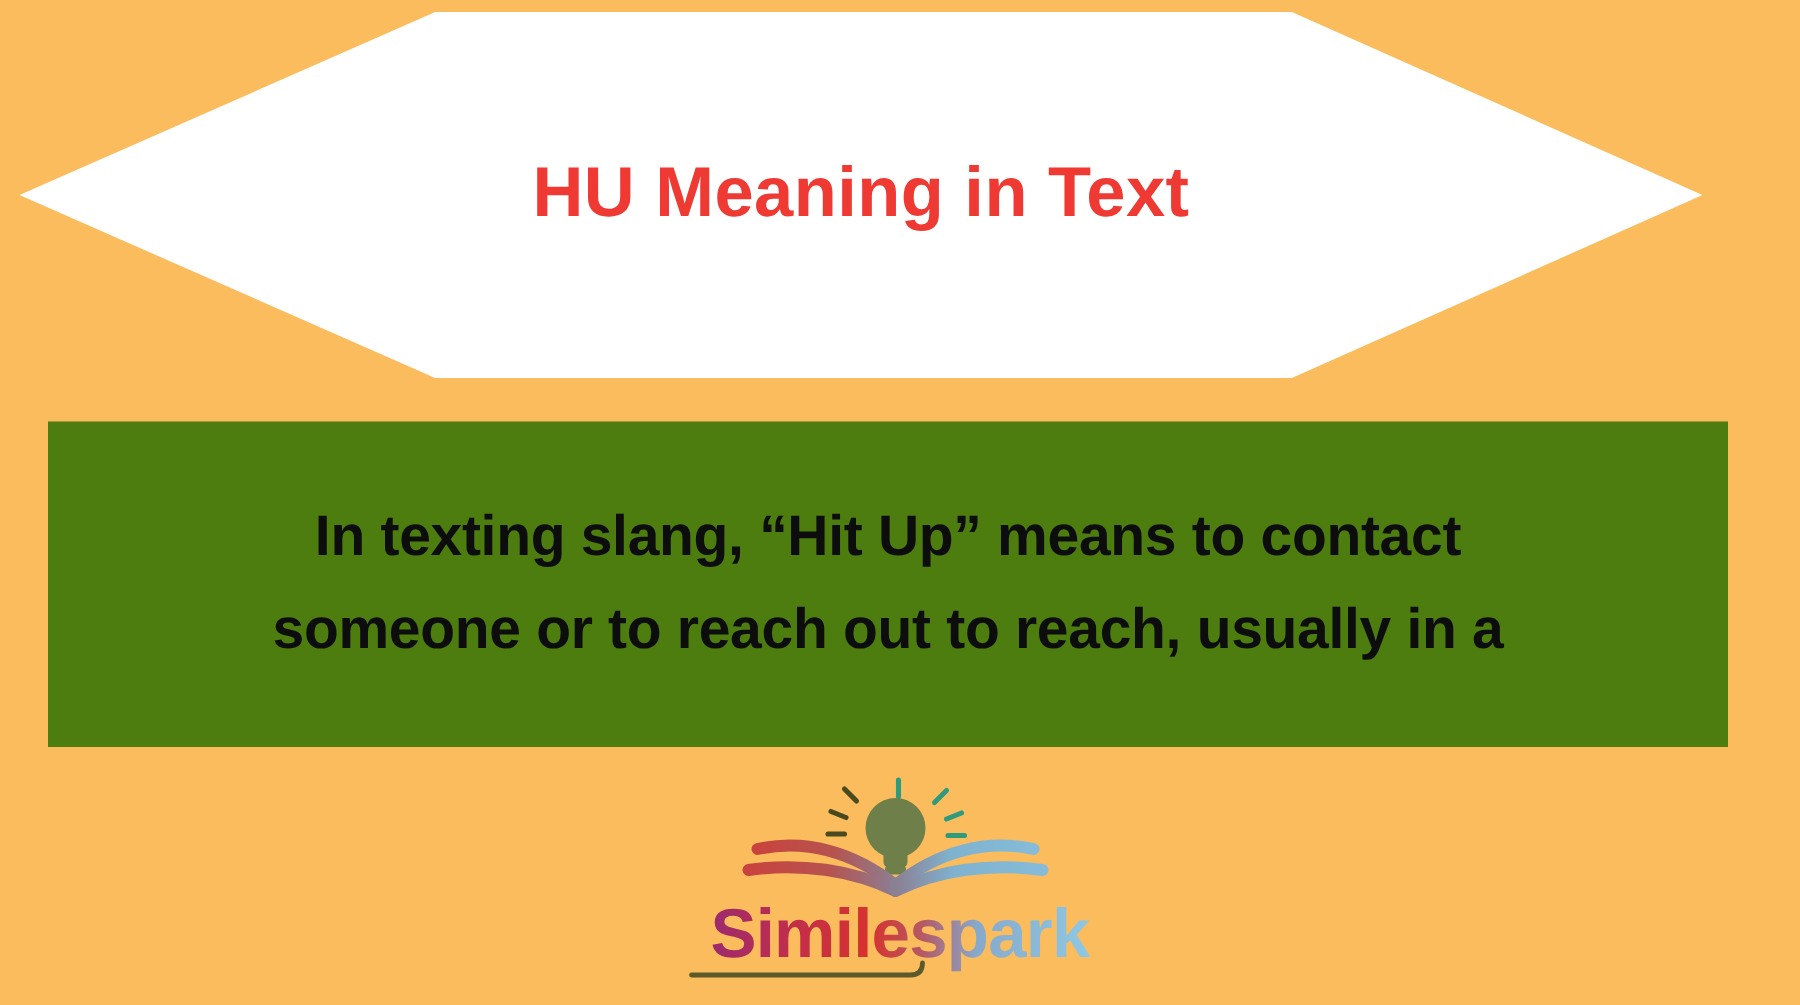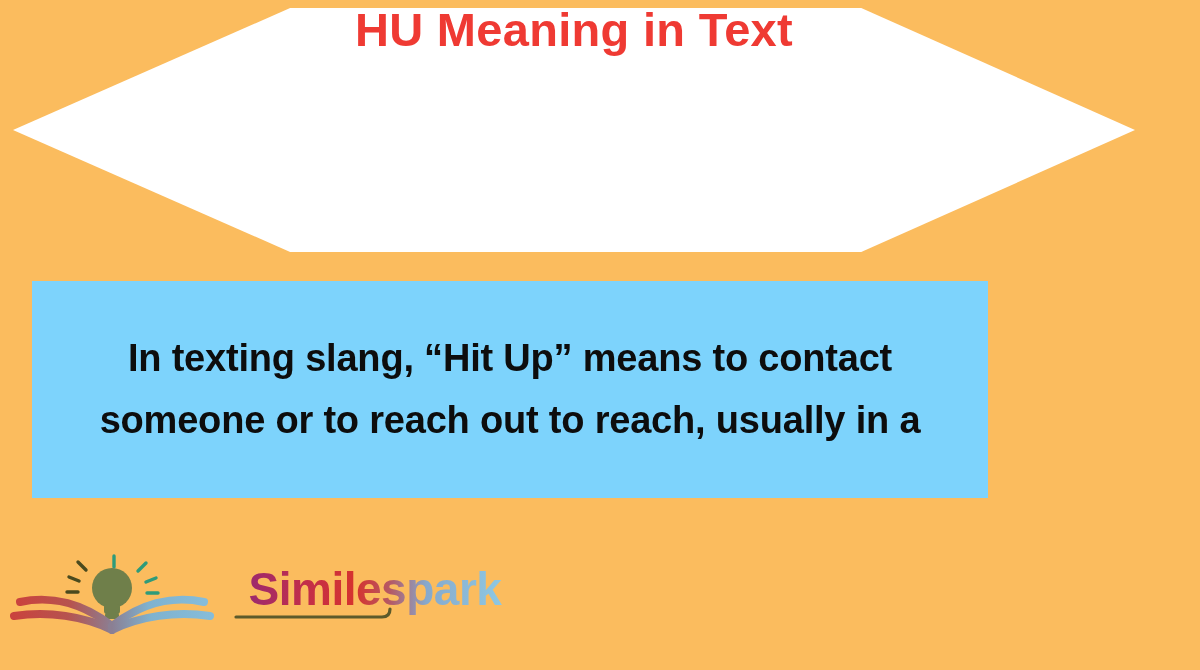--- a/index.html
+++ b/index.html
@@ -26,44 +26,44 @@
   .hex-banner {
     position: absolute;
     left: 13px;
     top: 8px;
     width: 1122px;
     height: 244px;
     background: #ffffff;
     -webkit-clip-path: polygon(0% 50%, 24.7% 0%, 75.6% 0%, 100% 50%, 75.6% 100%, 24.7% 100%);
     clip-path: polygon(0% 50%, 24.7% 0%, 75.6% 0%, 100% 50%, 75.6% 100%, 24.7% 100%);
     display: flex;
-    align-items: flex-start;
+    align-items: center;
     justify-content: center;
   }
 
   .hex-title {
     color: #ef3a33;
     font-family: "Liberation Sans", sans-serif;
     font-size: 47px;
     font-weight: bold;
     letter-spacing: 0.3px;
     text-align: center;
     line-height: 1.1;
     white-space: nowrap;
     margin-top: -4px;
   }
 
   
   .body-card {
     position: absolute;
     left: 32px;
     top: 281px;
-    width: 956px;
+    width: 1120px;
     height: 217px;
-    background: #7dd3fc;
+    background: #4d7c0f;
     display: flex;
     align-items: center;
     justify-content: center;
     box-sizing: border-box;
     padding: 12px 24px;
   }
 
   .body-text {
     color: #0d0d0d;
     font-family: "Liberation Sans", sans-serif;
@@ -76,20 +76,21 @@
   }
 
   
   .logo {
     position: absolute;
     left: 0;
     top: 518px;
     width: 1200px;
     height: 152px;
     display: flex;
+    flex-direction: column;
     align-items: center;
     justify-content: flex-start;
   }
 
   .logo-mark {
     width: 230px;
     height: 80px;
     display: block;
   }
 

